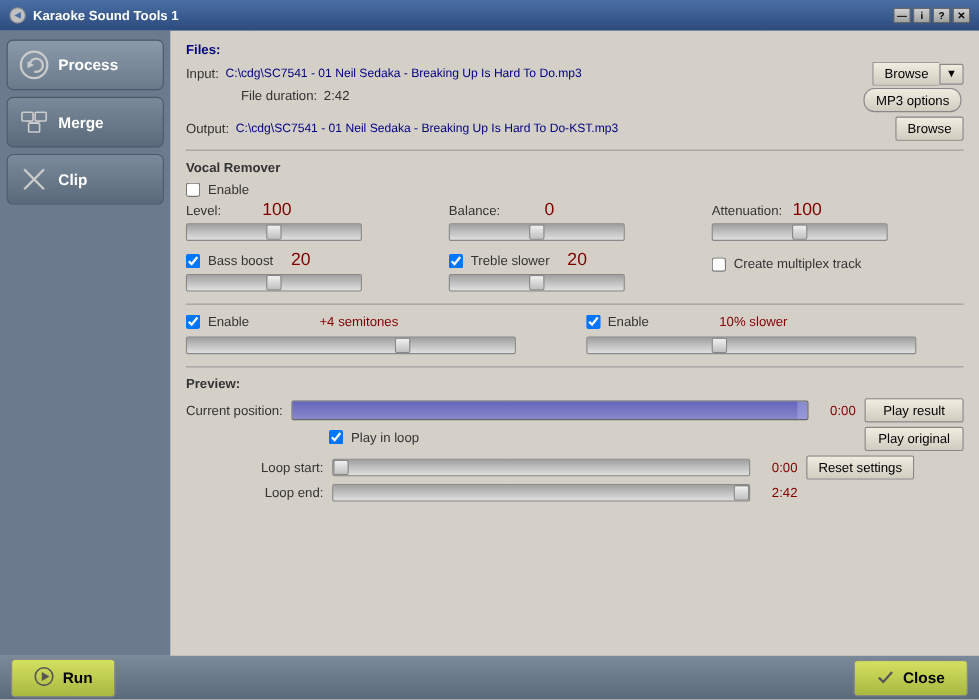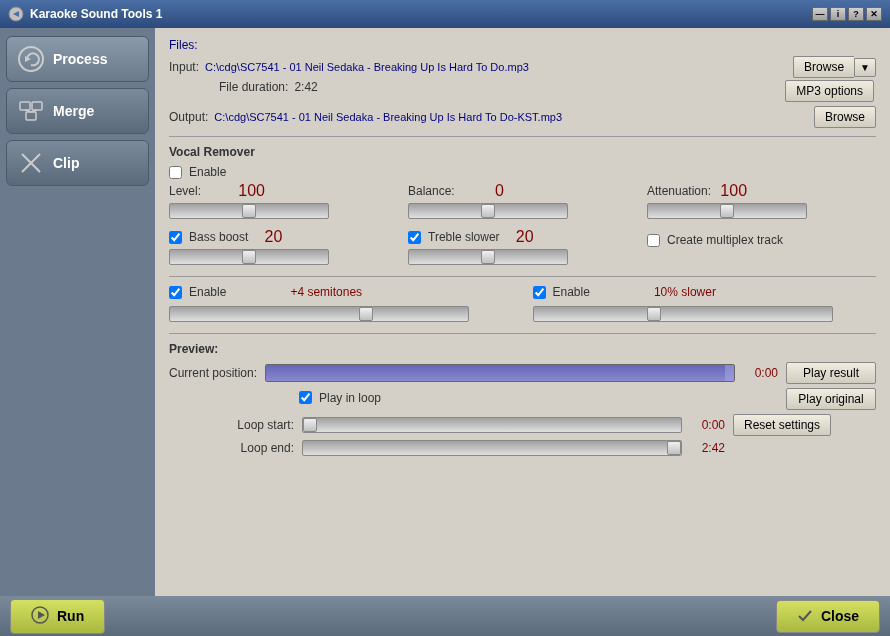--- a/index.html
+++ b/index.html
@@ -88,21 +88,21 @@
     .content {
       flex: 1;
       background: #d4d0c8;
       padding: 10px 14px;
       overflow-y: auto;
     }
 
     
     .section-label {
       color: #000080;
-      font-weight: normal;
+      font-weight: bold;
       font-size: 12px;
       margin-bottom: 4px;
     }
     .label {
       color: #333;
       font-size: 12px;
     }
     .file-path {
       color: #000080;
       font-size: 12px;
@@ -337,21 +337,21 @@
         <div class="btn-split">
           <button class="btn-main">Browse</button>
           <button class="btn-arrow">▼</button>
         </div>
       </div>
 
       <div style="margin-bottom:4px; margin-left:50px; display:flex; gap:6px;">
         <span class="label">File duration:</span>
         <span class="label">2:42</span>
         <div style="flex:1;"></div>
-        <button class="btn" style="margin-right:2px; min-width:80px;">MP3 options</button>
+        <button class="btn" style="margin-right:2px; min-width:80px;border-radius:10px;">MP3 options</button>
       </div>
 
       <div style="display:flex; align-items:center; gap:6px; margin-bottom:6px;">
         <span class="label">Output:</span>
         <span class="file-path" style="flex:1; font-size:11px;">C:\cdg\SC7541 - 01 Neil Sedaka - Breaking Up Is Hard To Do-KST.mp3</span>
         <button class="btn">Browse</button>
       </div>
     </div>
 
     <hr class="divider">

